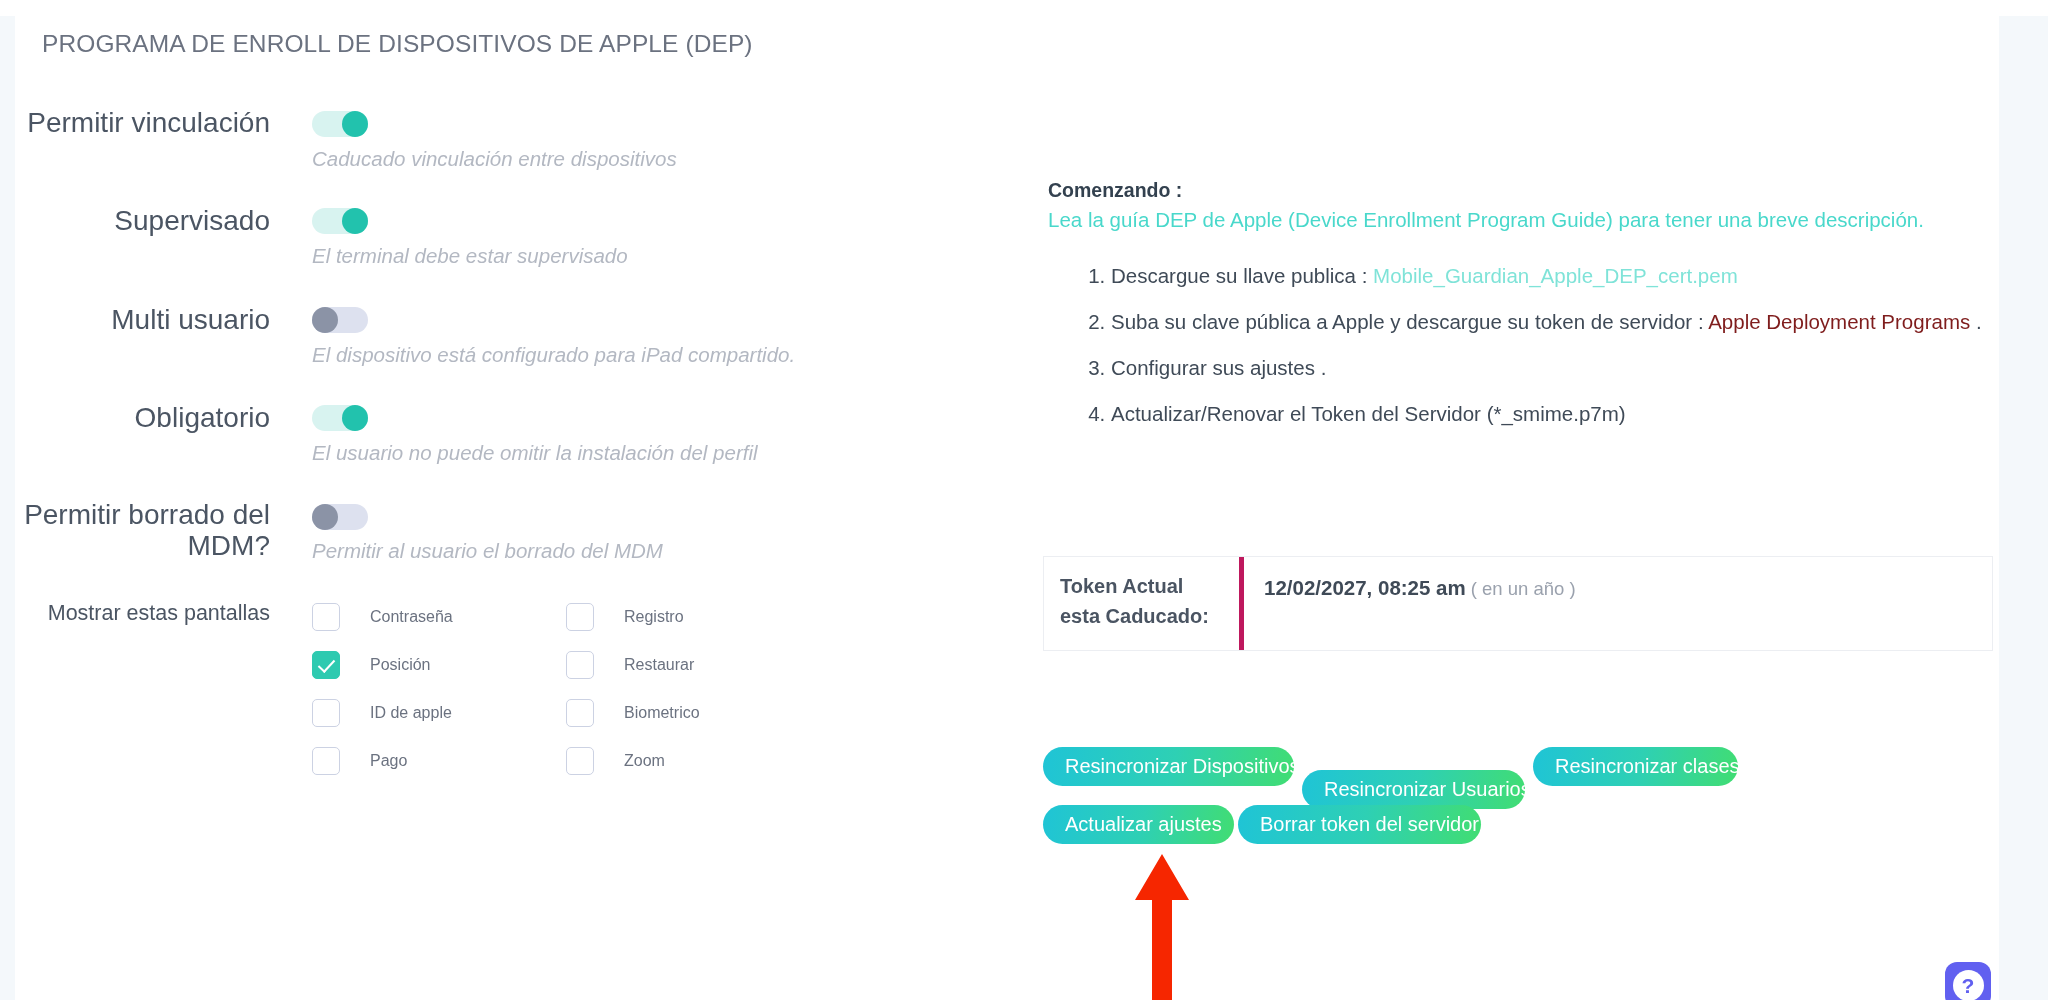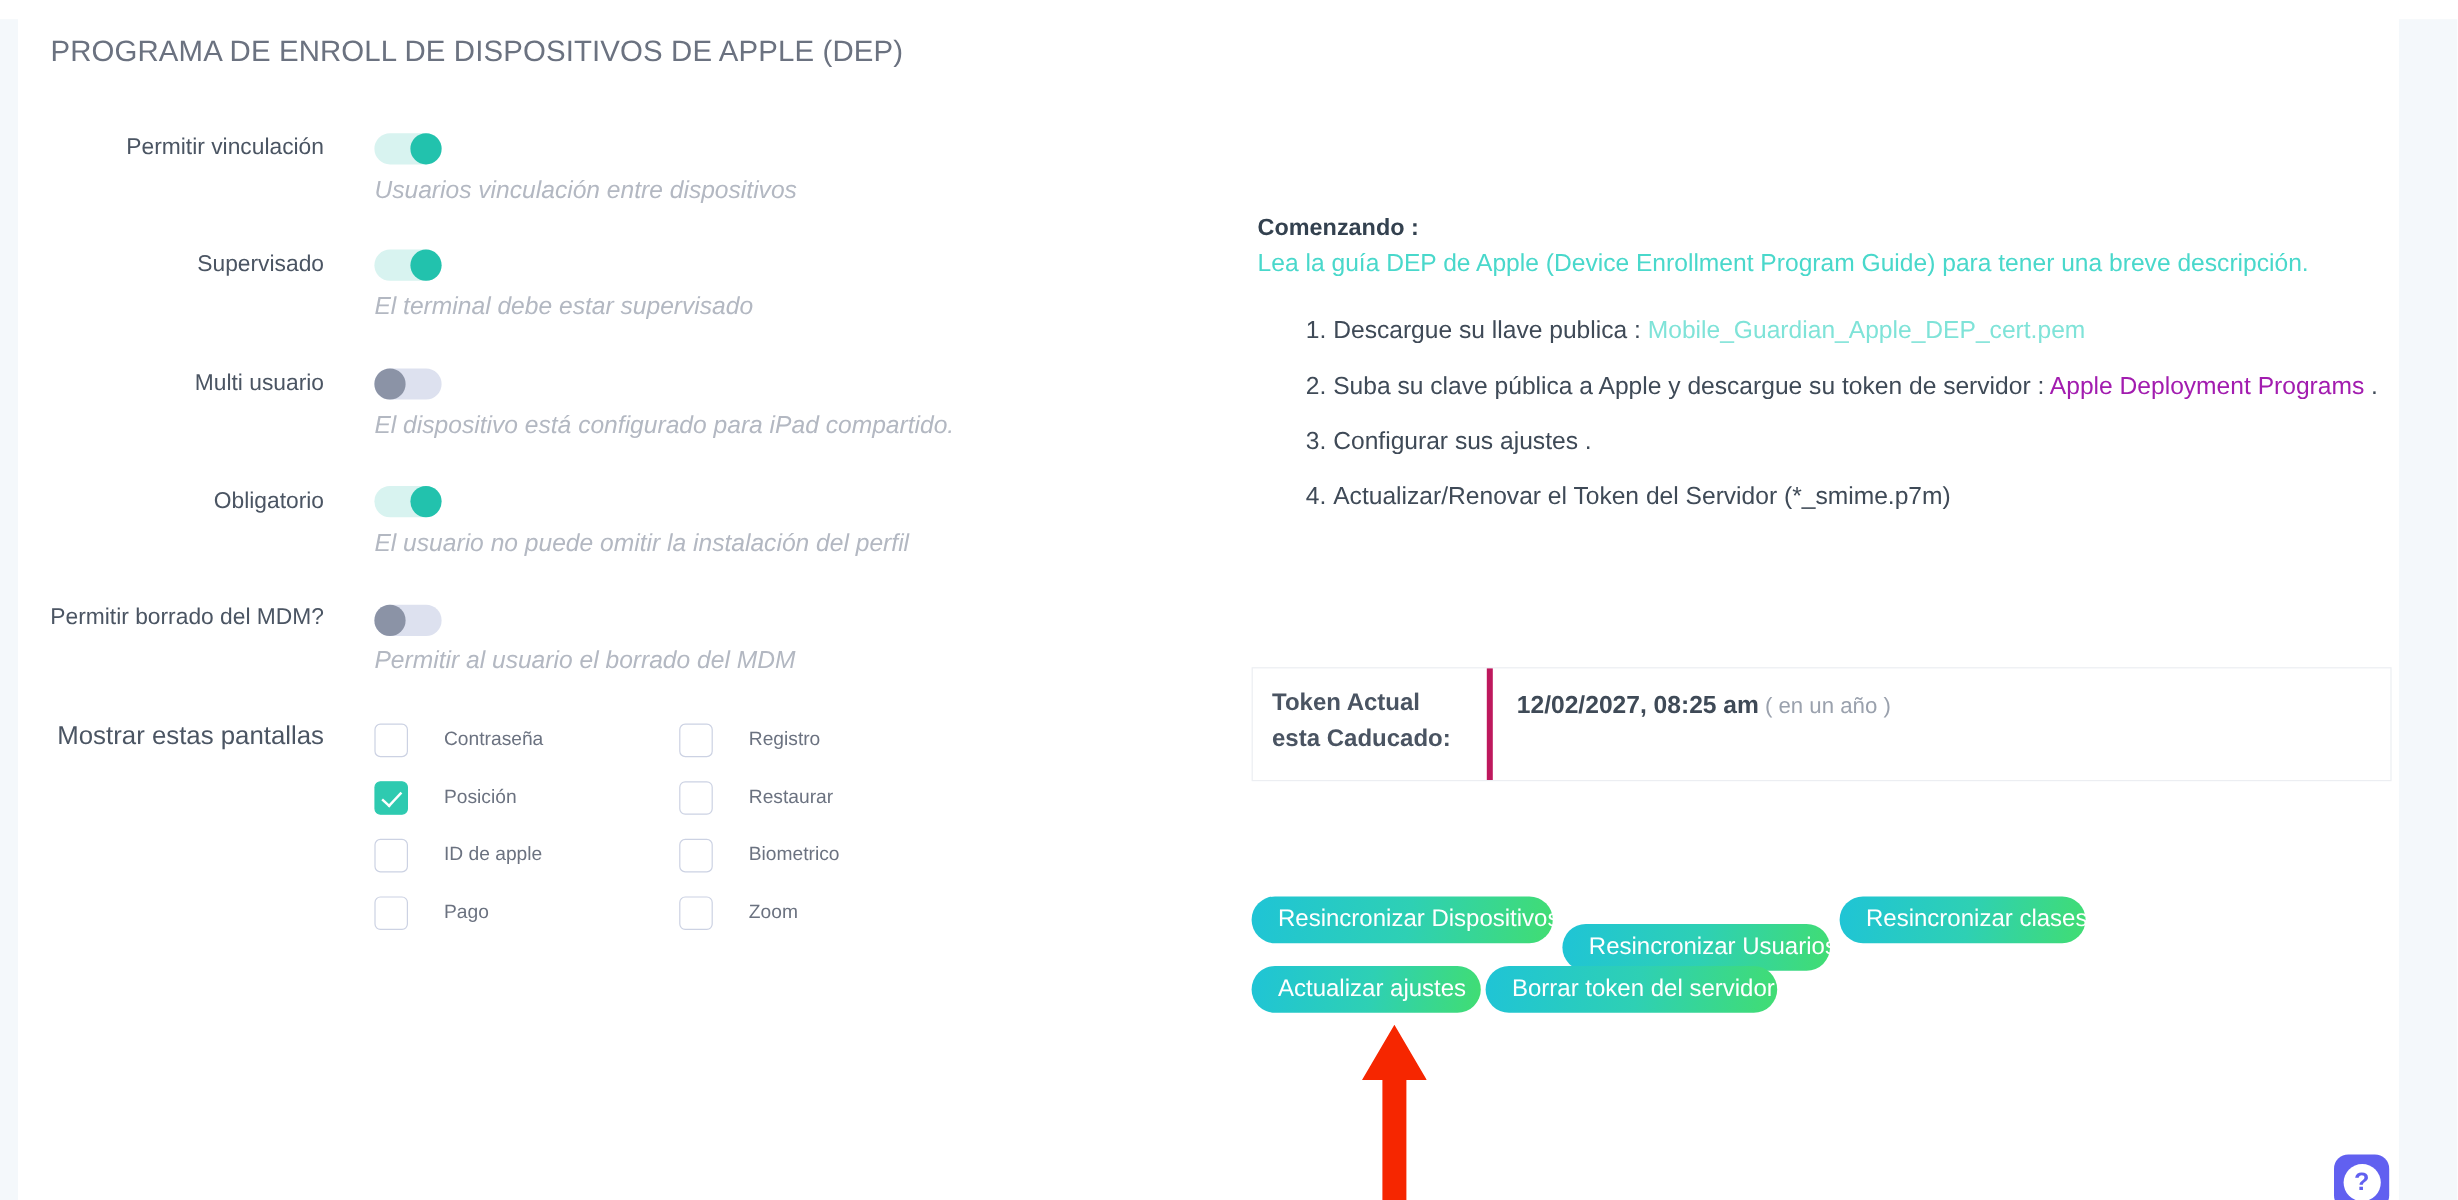--- a/index.html
+++ b/index.html
@@ -48,21 +48,21 @@
   }
   .field-row {
     position: relative;
     width: 100%;
   }
   .field-label {
     position: absolute;
     left: 0px;
     width: 255px;
     text-align: right;
-    font-size: 19px;
+    font-size: 28px;
     color: #4b5563;
     line-height: 31px;
   }
   .toggle {
     position: absolute;
     left: 297px;
     width: 56px; height: 26px;
     border-radius: 13px;
     cursor: pointer;
   }
@@ -158,21 +158,21 @@
     color: #3f4a57;
   }
   .steps li {
     font-size: 20.5px;
     line-height: 33px;
     margin-bottom: 13px;
     color: #3f4a57;
   }
   .steps li::marker { color: #3f4a57; }
   .steps a {
-    color: #a21caf;
+    color: #7f1d1d;
     text-decoration: none;
     cursor: pointer;
   }
   .steps a.cert { color: #7fe3d8; }
 
   
   .token-table {
     position: absolute;
     left: 0px; top: 540px;
     width: 950px; height: 95px;
@@ -265,21 +265,21 @@
 
     <div class="page-title">PROGRAMA DE ENROLL DE DISPOSITIVOS DE APPLE (DEP)</div>
 
     <div class="left-col">
 
       <div class="field-row" style="height:98px;">
         <div class="field-label" style="top:16px;">Permitir vinculación</div>
         <div class="toggle on" style="top:20px;">
           <div class="knob"></div>
         </div>
-        <div class="field-hint" style="top:56px;">Usuarios vinculación entre dispositivos</div>
+        <div class="field-hint" style="top:56px;">Caducado vinculación entre dispositivos</div>
       </div>
 
       <div class="field-row" style="height:99px;">
         <div class="field-label" style="top:16px;">Supervisado</div>
         <div class="toggle on" style="top:19px;">
           <div class="knob"></div>
         </div>
         <div class="field-hint" style="top:55px;">El terminal debe estar supervisado</div>
       </div>
 

